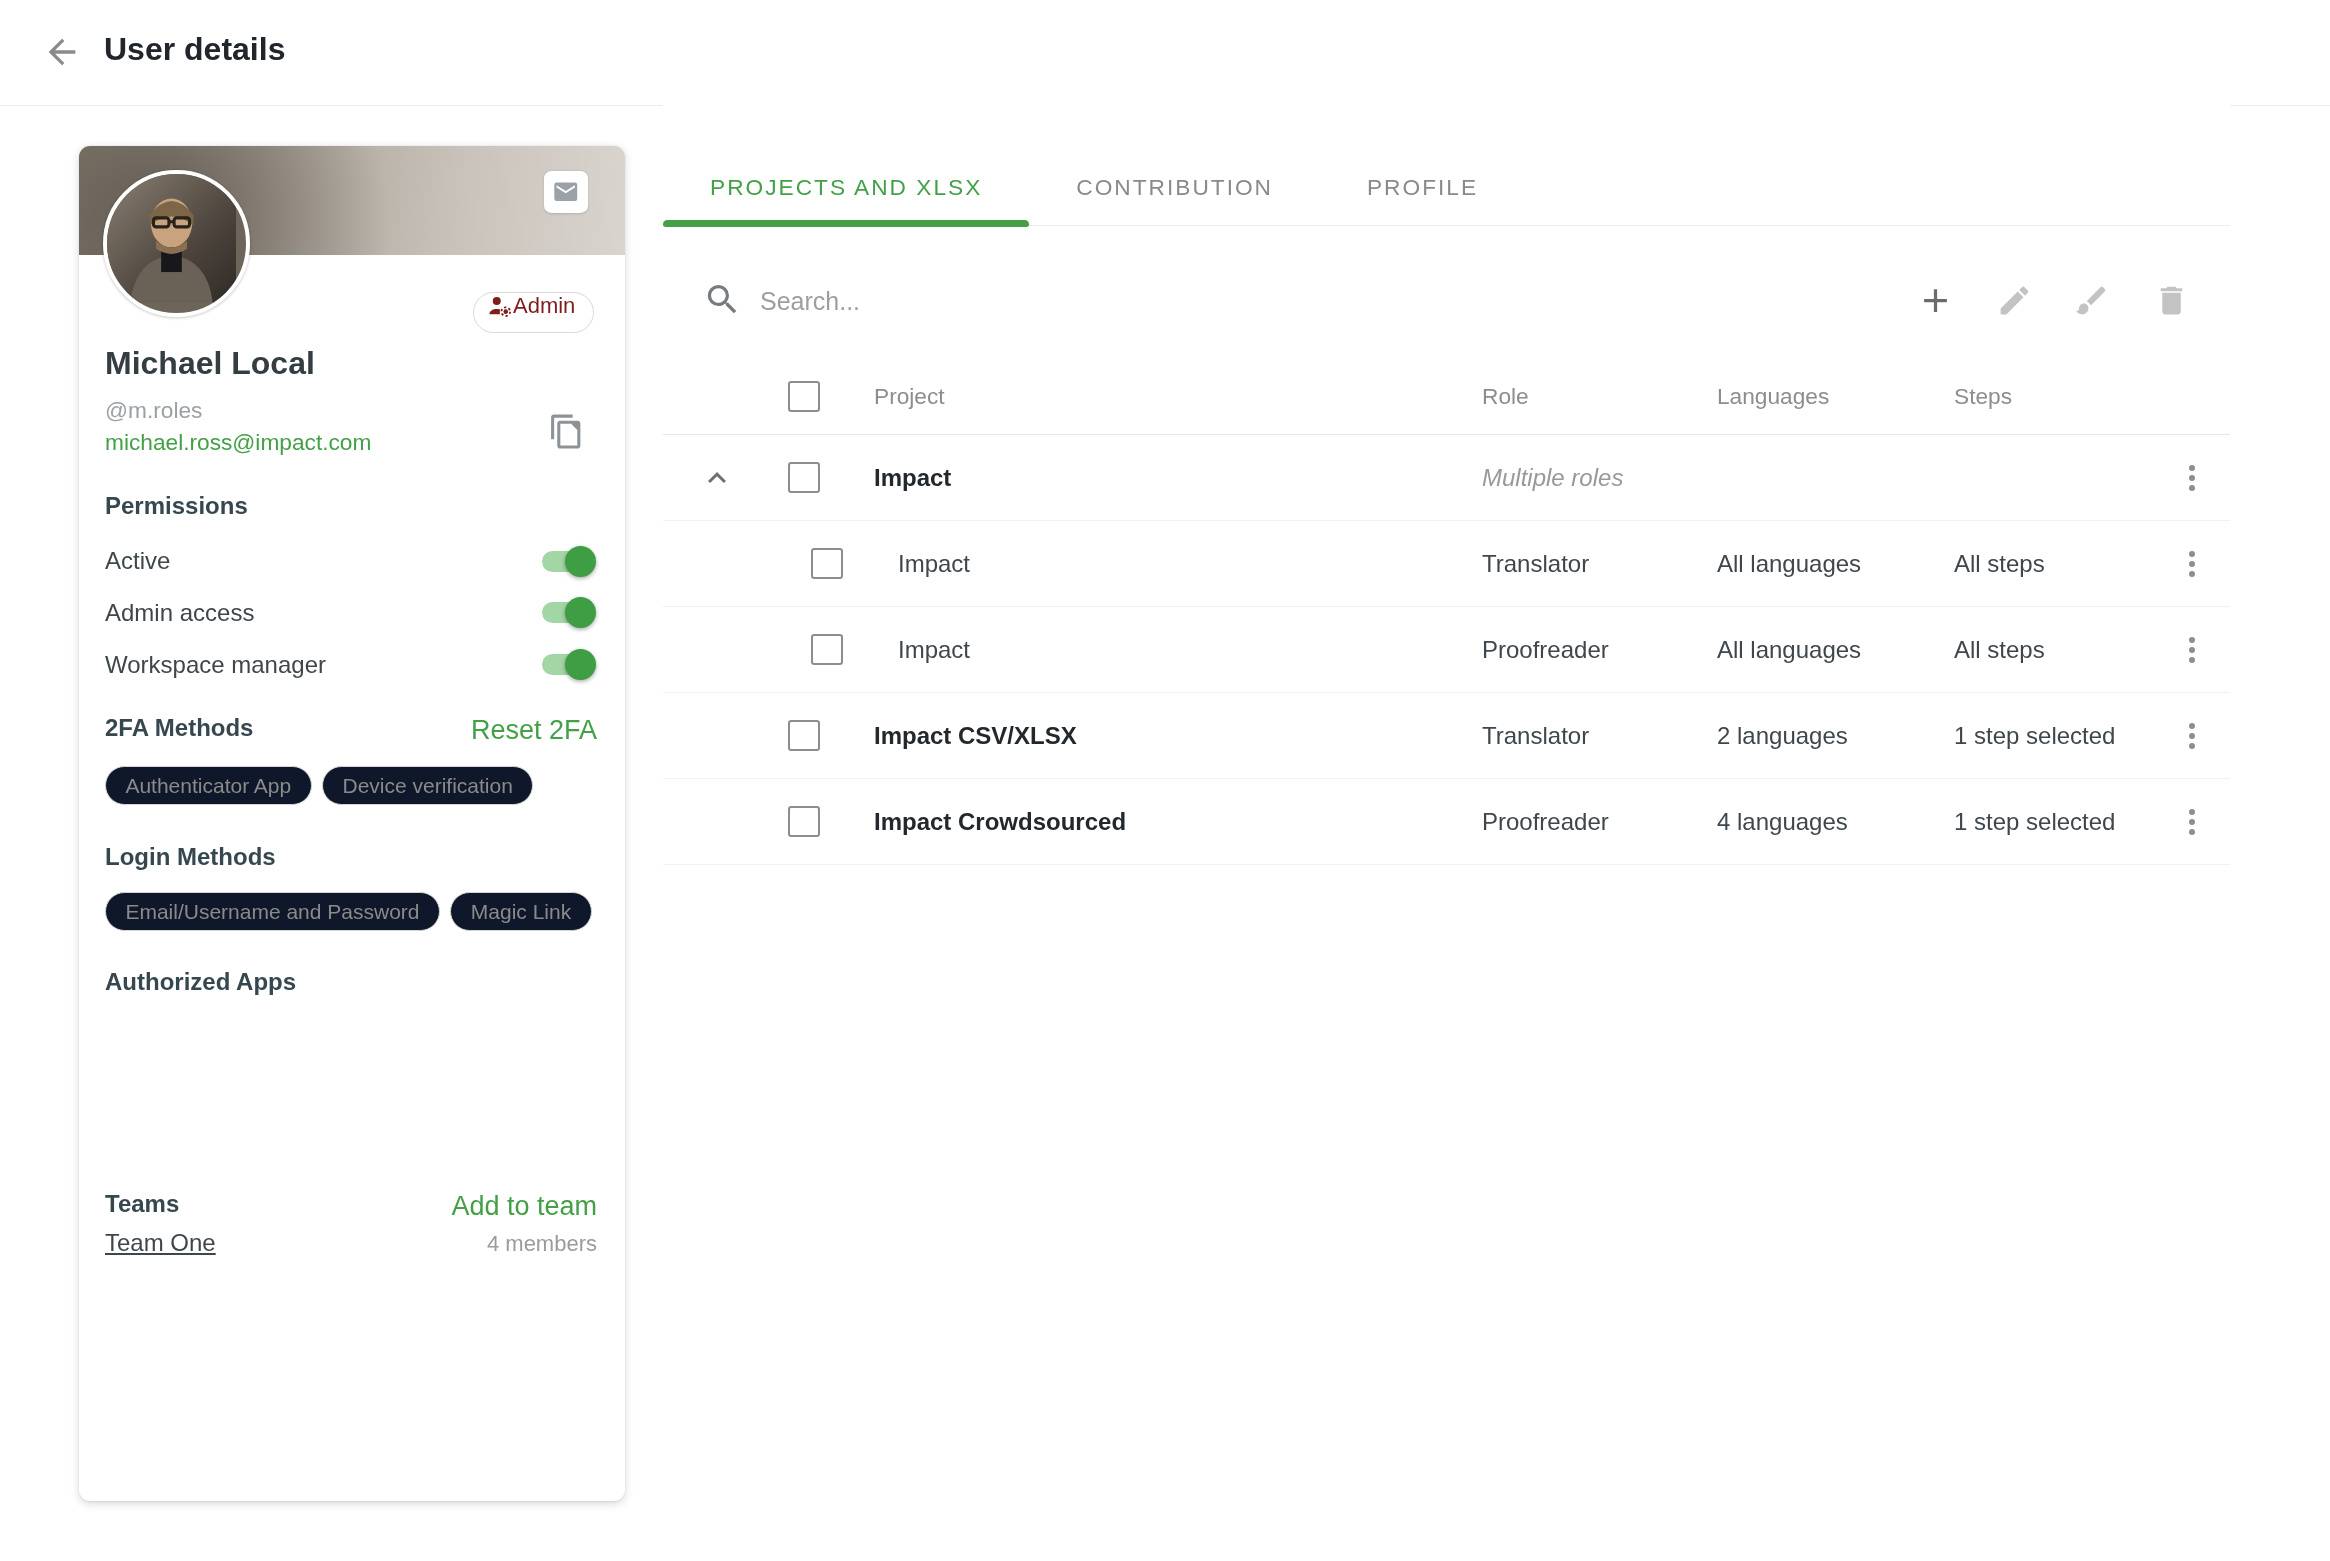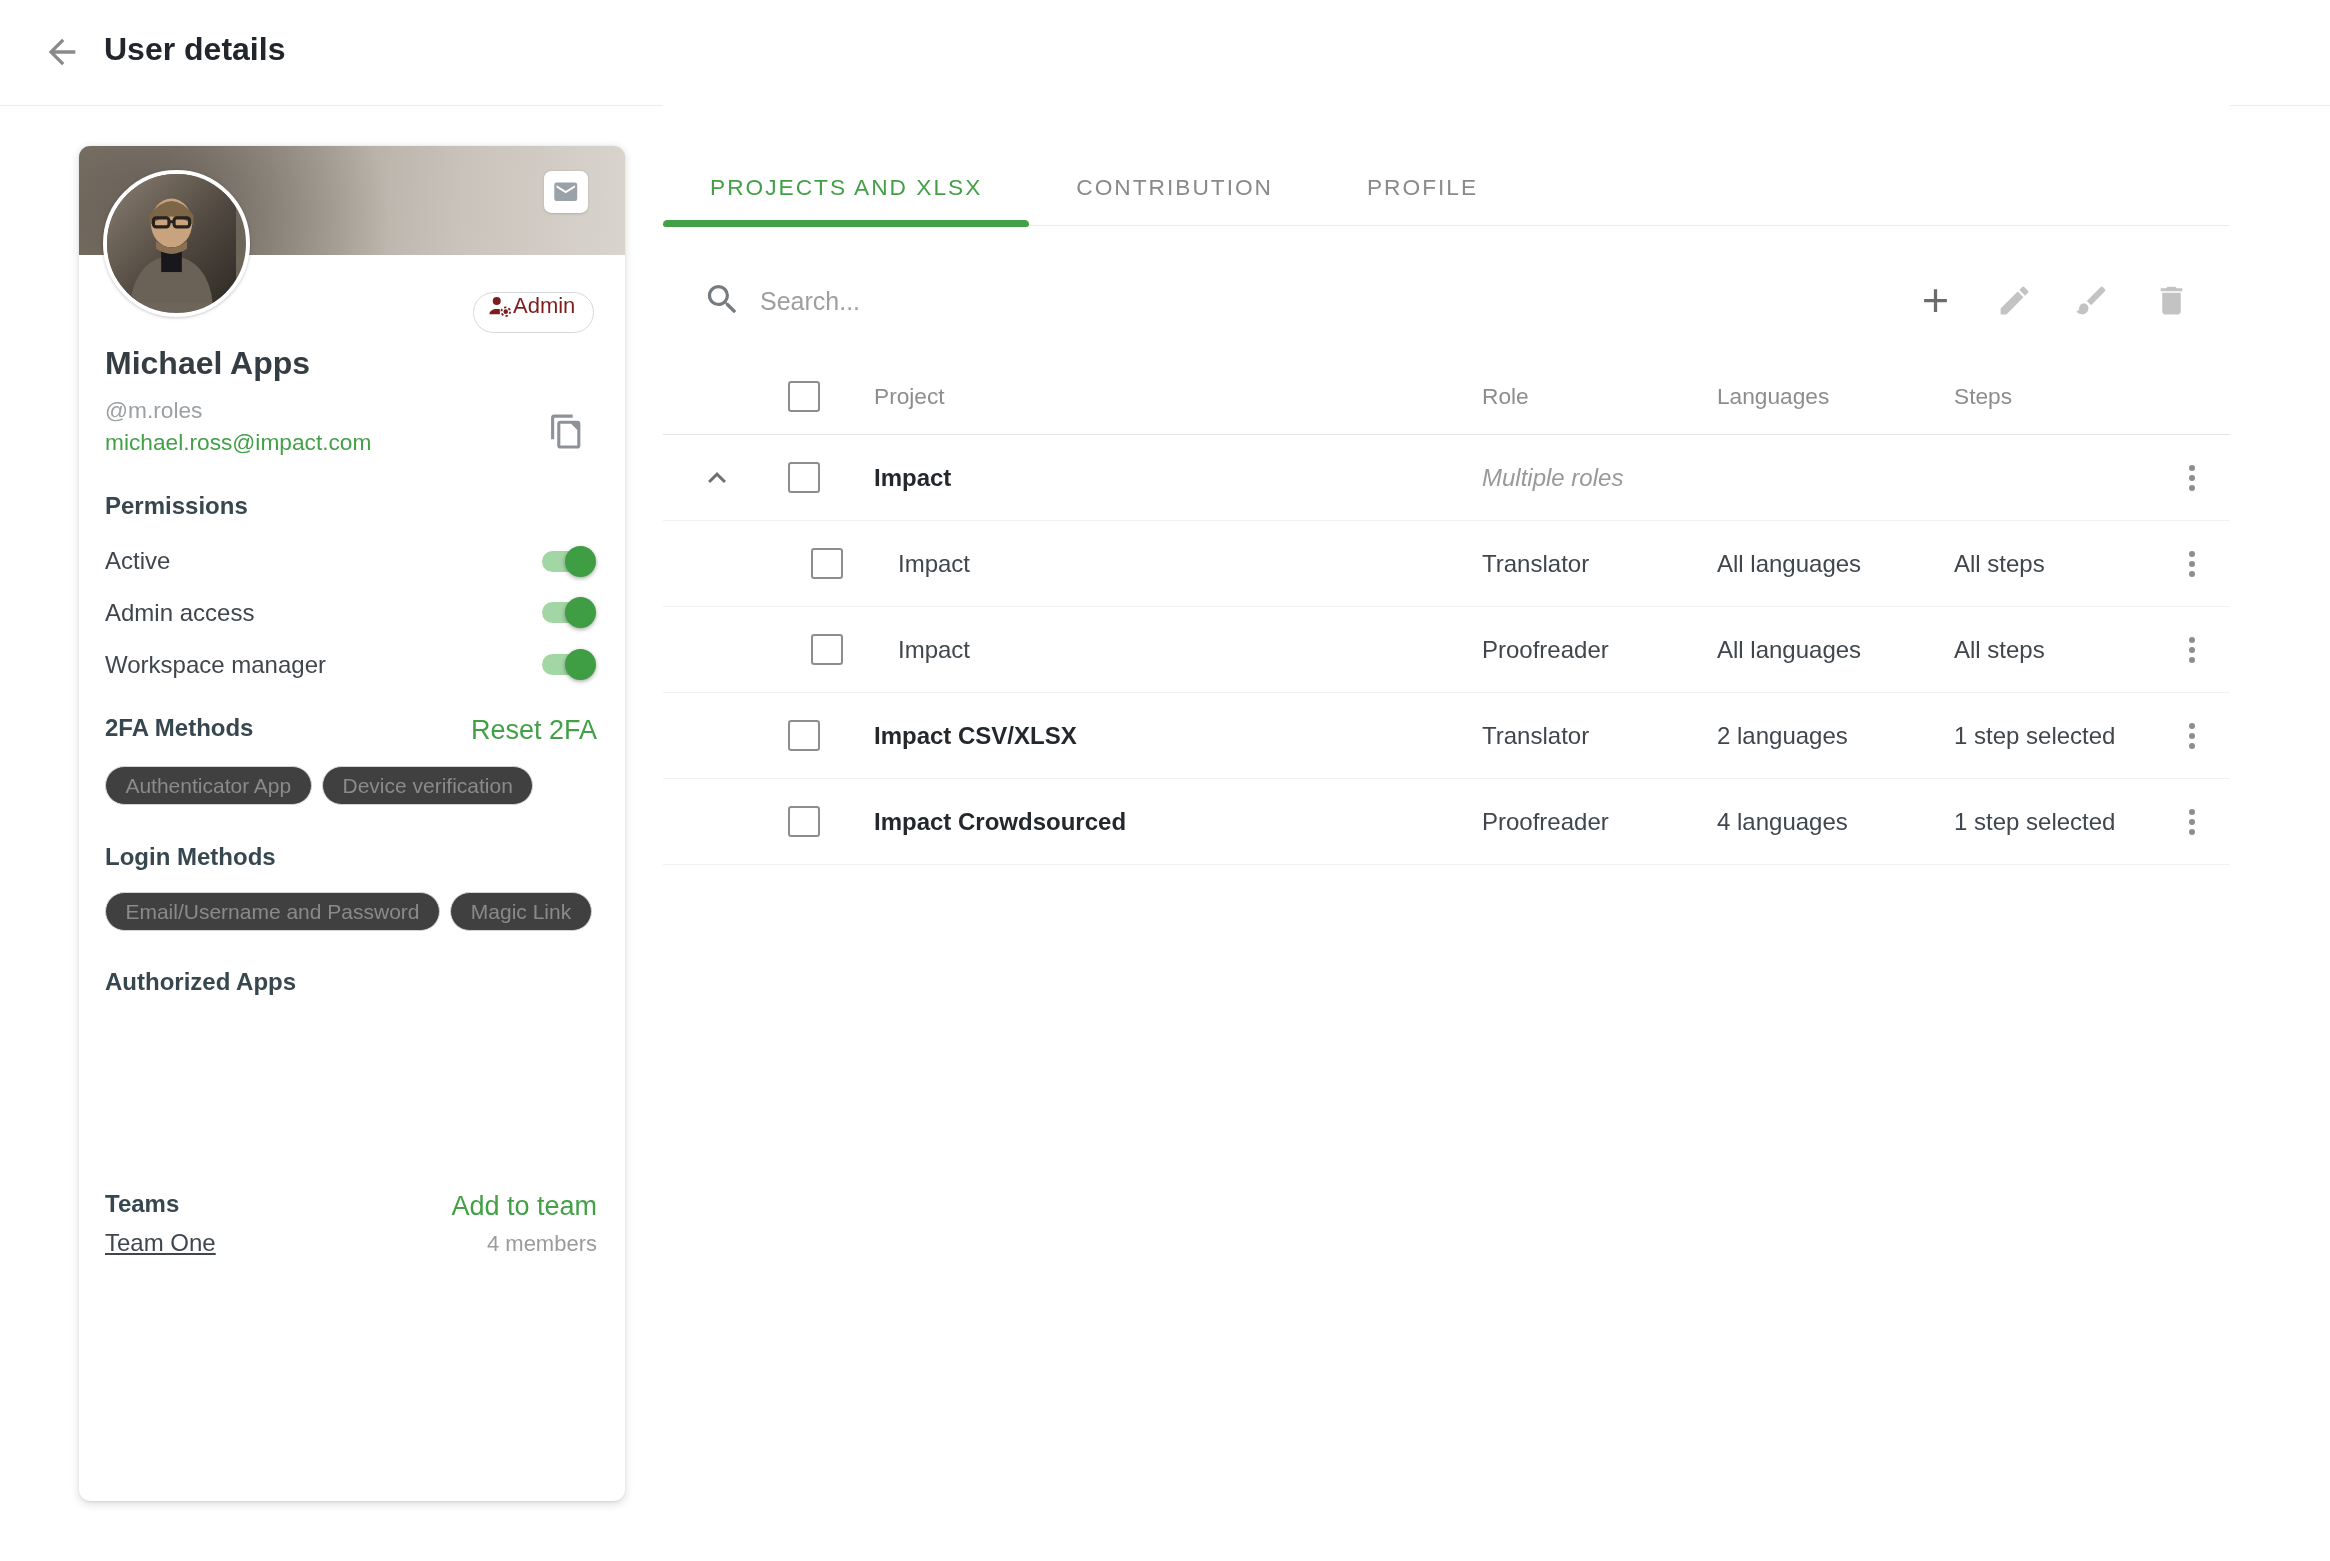--- a/index.html
+++ b/index.html
@@ -33,21 +33,21 @@
 
   .sec-head{position:absolute;left:26px;font-size:24px;font-weight:700;color:#37474f;}
   .link-action{position:absolute;right:28px;font-size:27px;color:#43a047;cursor:pointer;}
 
   .perm-row-label{position:absolute;left:26px;font-size:24px;color:#3f474d;}
   .toggle{position:absolute;right:31px;width:52px;height:21px;border-radius:10.5px;background:#a3d6a5;cursor:pointer;}
   .toggle .knob{position:absolute;right:-1.6px;top:-4.9px;width:31px;height:31px;border-radius:50%;background:#3f9d44;
           box-shadow:0 1.6px 4px rgba(0,0,0,.35);}
 
   .chip-row{position:absolute;left:26px;right:26px;display:flex;flex-wrap:wrap;gap:9.7px 10.5px;}
-  .chip{height:37px;padding:0 19.4px;border:1.6px solid #d6d6d6;border-radius:20px;background:#404040;
+  .chip{height:37px;padding:0 19.4px;border:1.6px solid #d6d6d6;border-radius:20px;background:#0f172a;
         display:inline-flex;align-items:center;font-size:21px;color:#8a8a8a;white-space:nowrap;}
 
   .team-name{position:absolute;left:26px;font-size:24px;color:#3f474d;}
   .team-members{position:absolute;right:28px;font-size:22px;color:#9b9b9b;}
   .meta-block{position:absolute;left:26px;top:1149px;font-size:21px;line-height:30px;color:#9b9b9b;}
 
   
   .rpanel{position:absolute;left:663px;top:105px;width:1567px;height:1448px;background:#fff;}
   .tabsbar{position:absolute;top:45px;left:0;right:0;height:75px;border-bottom:1.6px solid #ececec;display:flex;}
   .tab{position:relative;display:flex;align-items:center;justify-content:center;padding:0 47px;
@@ -131,21 +131,21 @@
     <div class="admin-badge">
       <svg viewBox="0 0 24 24" width="26" height="26" fill="currentColor">
         <circle cx="9" cy="7.3" r="3.7"></circle>
         <path d="M2.2 19.6c0-3.1 3.1-4.9 6.8-4.9 1 0 2 .13 2.9.38v4.52H2.2z"></path>
         <circle cx="17.3" cy="17.2" r="2.1"></circle>
         <circle cx="17.3" cy="17.2" r="4" fill="none" stroke="currentColor" stroke-width="1.7" stroke-dasharray="2.1 2.1"></circle>
       </svg>
       <span>Admin</span>
     </div>
 
-    <div class="p-name">Michael Apps</div>
+    <div class="p-name">Michael Local</div>
     <div class="p-username">@m.roles</div>
     <div class="p-email">michael.ross@impact.com</div>
     <span class="copy-btn">
       <svg viewBox="0 0 24 24" width="37" height="37" fill="currentColor">
           <path d="M16 1H4a2 2 0 0 0-2 2v14h2V3h12V1zm3 4H8a2 2 0 0 0-2 2v14a2 2 0 0 0 2 2h11a2 2 0 0 0 2-2V7a2 2 0 0 0-2-2zm0 16H8V7h7l4 4v10z"></path>
         </svg>
     </span>
 
     <div class="sec-head" style="top:346px;">Permissions</div>
     <div class="perm-row-label" style="top:401px;">Active</div>

